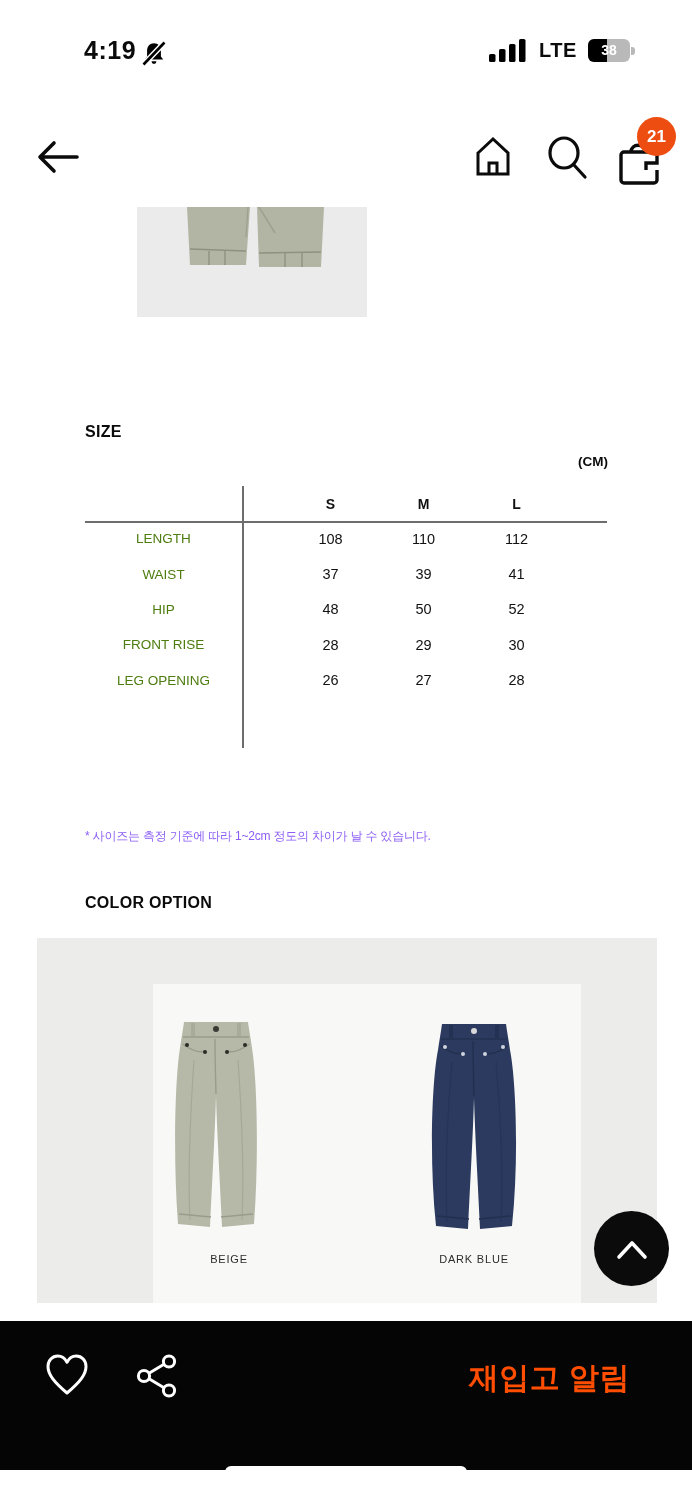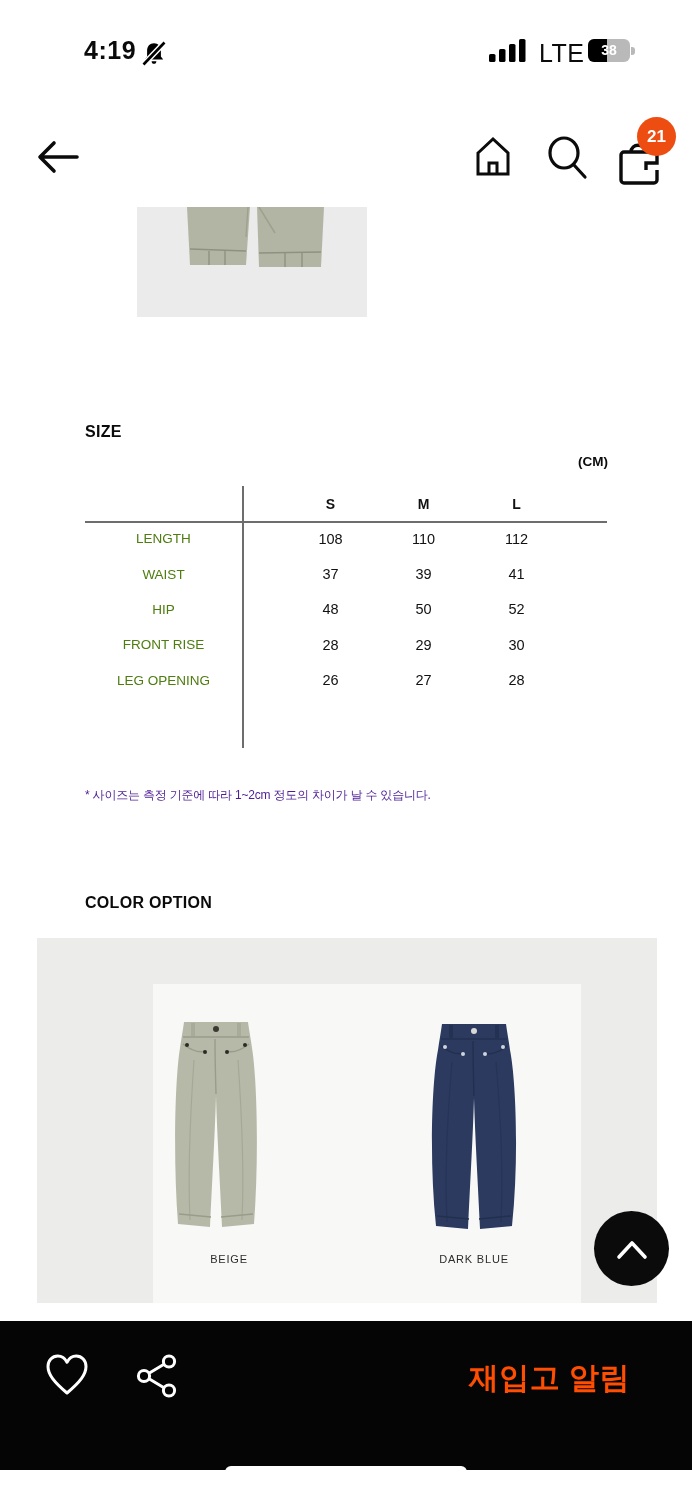--- a/index.html
+++ b/index.html
@@ -5,21 +5,21 @@
   * { margin:0; padding:0; box-sizing:border-box; }
   html,body { background:#fff; }
   .screen {
     position:relative; width:692px; height:1500px; background:#ffffff;
     font-family:"Liberation Sans", sans-serif; color:#0b0b0b; overflow:hidden;padding-left:16px;
   }
   
   .time { position:absolute; left:84px; top:36px; font-size:25px; font-weight:700; letter-spacing:.5px; }
   .bell-muted { position:absolute; left:140px; top:40px; }
   .signal { position:absolute; left:489px; top:38px; }
-  .lte { position:absolute; left:539px; top:39px; font-size:25px; font-weight:400; letter-spacing:.5px; }
+  .lte { position:absolute; left:539px; top:39px; font-size:20px; font-weight:700; letter-spacing:.5px; }
   .battery { position:absolute; left:588px; top:39px; width:50px; height:23px; }
   .bat-body { position:absolute; left:0; top:0; width:42px; height:23px; border-radius:6px; background:#b9b9b9; overflow:hidden; }
   .bat-fill { position:absolute; left:0; top:0; width:19px; height:23px; background:#000; }
   .bat-num { position:absolute; left:0; top:0; width:42px; height:23px; line-height:23px; text-align:center;
              color:#fff; font-size:14px; font-weight:700; }
   .bat-cap { position:absolute; left:43px; top:7.5px; width:4px; height:8px; background:#b9b9b9; border-radius:0 3px 3px 0; }
   
   .back-btn { position:absolute; left:33px; top:135px; width:48px; height:44px; }
   .home-btn { position:absolute; left:474px; top:136px; width:38px; height:42px; }
   .search-btn { position:absolute; left:545px; top:134px; width:44px; height:46px; }
@@ -34,21 +34,21 @@
   .unit { position:absolute; right:84px; top:454px; font-size:13.5px; font-weight:700; }
   .size-table { position:absolute; left:85px; top:487px; width:522px; }
   .t-row { display:flex; align-items:center; height:35.4px; }
   .t-head { height:34px; }
   .t-label { width:157px; text-align:center; font-size:13.5px; font-weight:500; color:#4d7c0f; }
   .t-vals { flex:1; display:flex; padding:0 44px 0 42px; }
   .t-cell { flex:1; text-align:center; font-size:14.5px; font-weight:500; color:#111; }
   .t-head .t-cell { font-size:14px; font-weight:600; }
   .t-hline { position:absolute; left:85px; top:521px; width:522px; height:1.6px; background:#6d6d6d; }
   .t-vline { position:absolute; left:242px; top:486px; width:1.6px; height:262px; background:#6d6d6d; }
-  .size-note { position:absolute; left:85px; top:787px; font-size:12px; color:#4c1d95; letter-spacing:-.2px; }
+  .size-note { position:absolute; left:85px; top:828px; font-size:12px; color:#8b5cf6; letter-spacing:-.2px; }
   
   .color-title { position:absolute; left:85px; top:894px; font-size:16px; font-weight:700; letter-spacing:.3px; }
   .color-section { position:absolute; left:37px; top:938px; width:620px; height:365px; background:#ecedeb; }
   .tile { position:absolute; top:46px; bottom:0; background:#f8f9f7; }
   .tile-left { left:116px; width:194px; }
   .tile-right { left:310px; width:234px; }
   .pants { position:absolute; width:124px; height:218px; }
   .pants-beige { left:117px; top:80px; }
   .pants-blue  { left:375px; top:82px; }
   .swatch-label { position:absolute; top:315px; width:140px; text-align:center;

